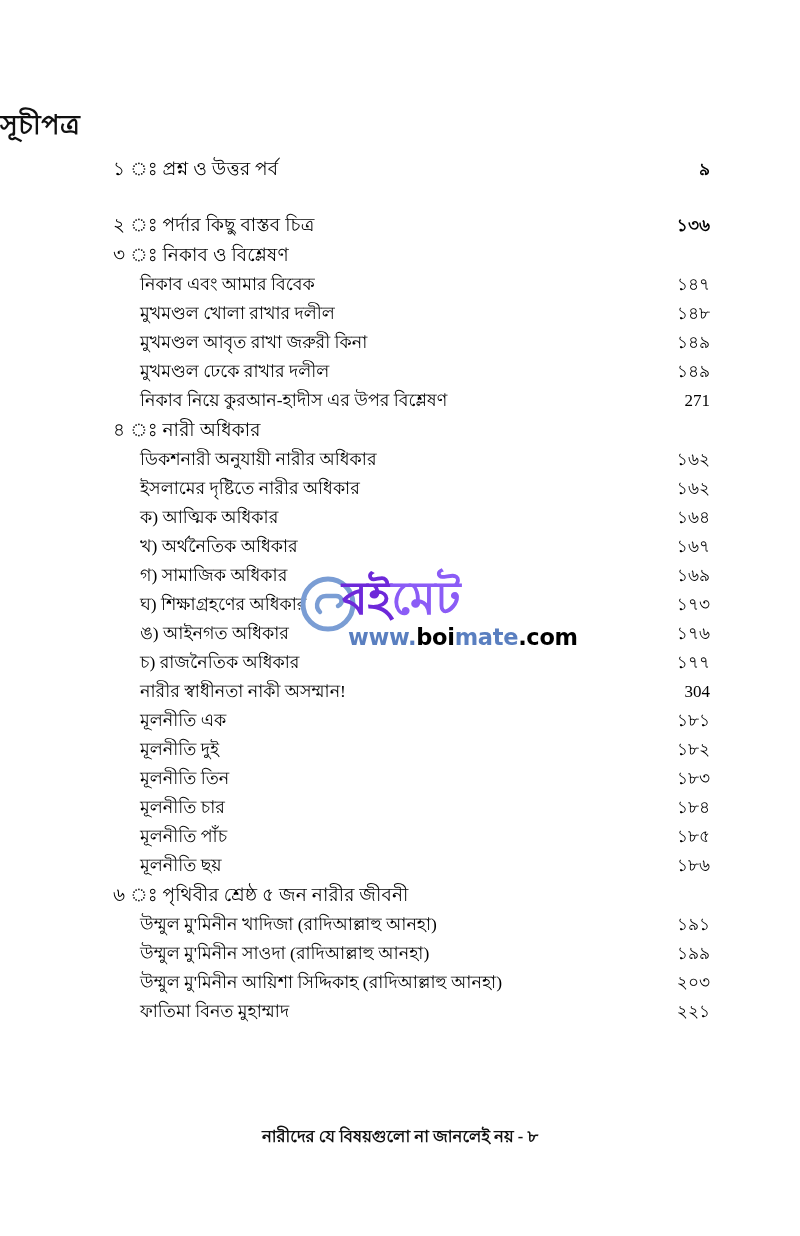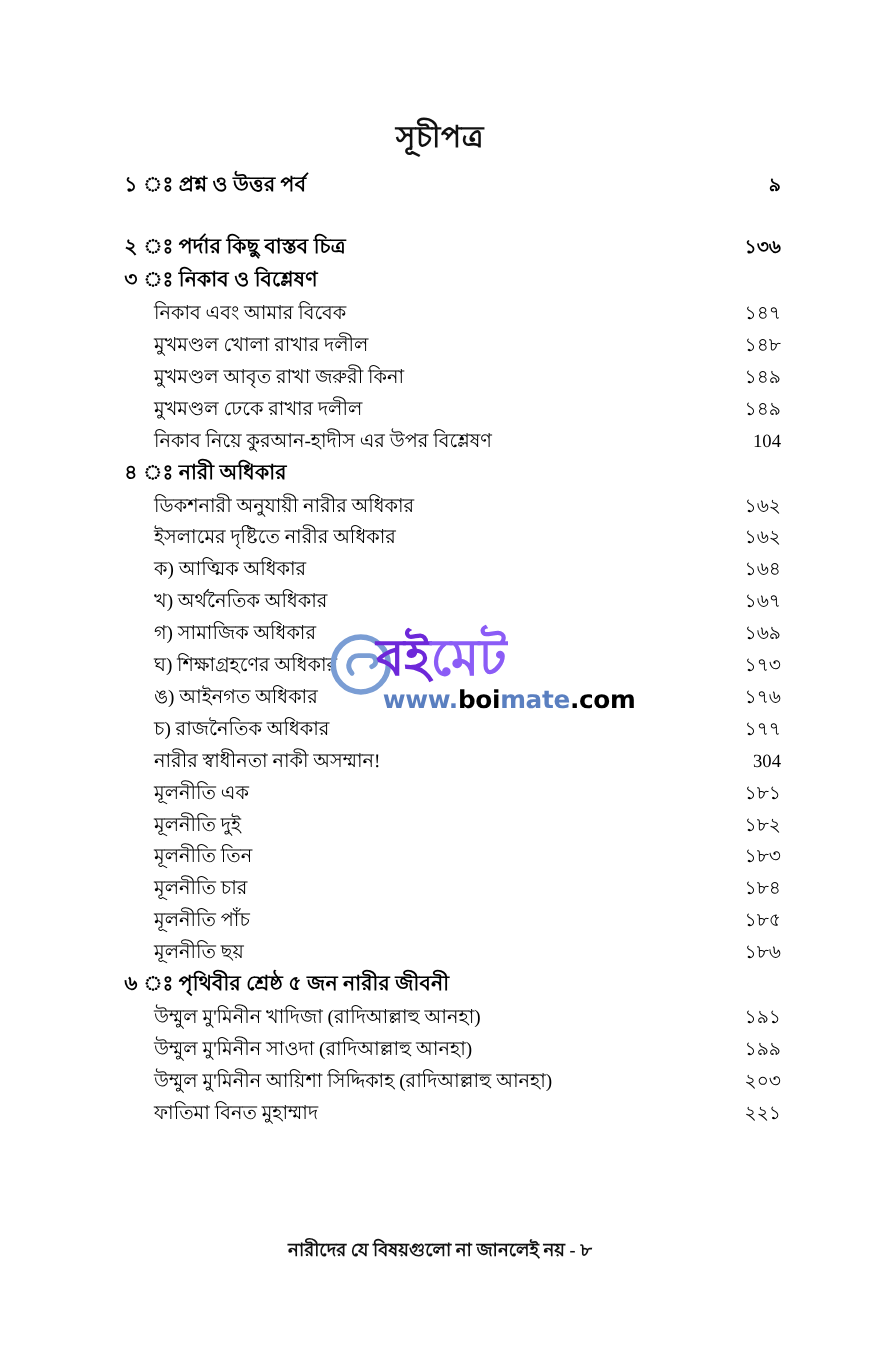--- a/index.html
+++ b/index.html
@@ -20,21 +20,21 @@
     background: #ffffff;
     overflow: hidden;
   }
 
   
   .toc-title {
     position: absolute;
     top: 104px;
     left: 0;
     width: 800px;
-    text-align: center;
+    text-align: left;
     font-size: 27px;
     font-weight: 700;
     letter-spacing: 0.5px;
     color: #111;
   }
 
   
   .toc-body {
     position: absolute;
     top: 160px;
@@ -58,21 +58,21 @@
     flex: 0 0 auto;
     font-weight: 700;
     font-size: 17px;
   }
 
   
   .row-chapter {
     height: 30px;
   }
   .row-chapter .toc-label {
-    font-weight: 700;
+    font-weight: 400;
     font-size: 18.5px;
     letter-spacing: 0.2px;
   }
   .row-chapter .toc-page {
     font-weight: 700;
     font-size: 17px;
   }
 
   
   .row-entry {
@@ -175,21 +175,21 @@
       <div class="toc-row row-entry">
         <span class="toc-label">মুখমণ্ডল আবৃত রাখা জরুরী কিনা</span>
         <span class="toc-page">১৪৯</span>
       </div>
       <div class="toc-row row-entry">
         <span class="toc-label">মুখমণ্ডল ঢেকে রাখার দলীল</span>
         <span class="toc-page">১৪৯</span>
       </div>
       <div class="toc-row row-entry">
         <span class="toc-label">নিকাব নিয়ে কুরআন-হাদীস এর উপর বিশ্লেষণ</span>
-        <span class="toc-page">104</span>
+        <span class="toc-page">271</span>
       </div>
       <div class="toc-row row-chapter">
         <span class="toc-label">৪ ঃ নারী অধিকার</span>
         <span class="toc-page"></span>
       </div>
       <div class="toc-row row-entry">
         <span class="toc-label">ডিকশনারী অনুযায়ী নারীর অধিকার</span>
         <span class="toc-page">১৬২</span>
       </div>
       <div class="toc-row row-entry">

